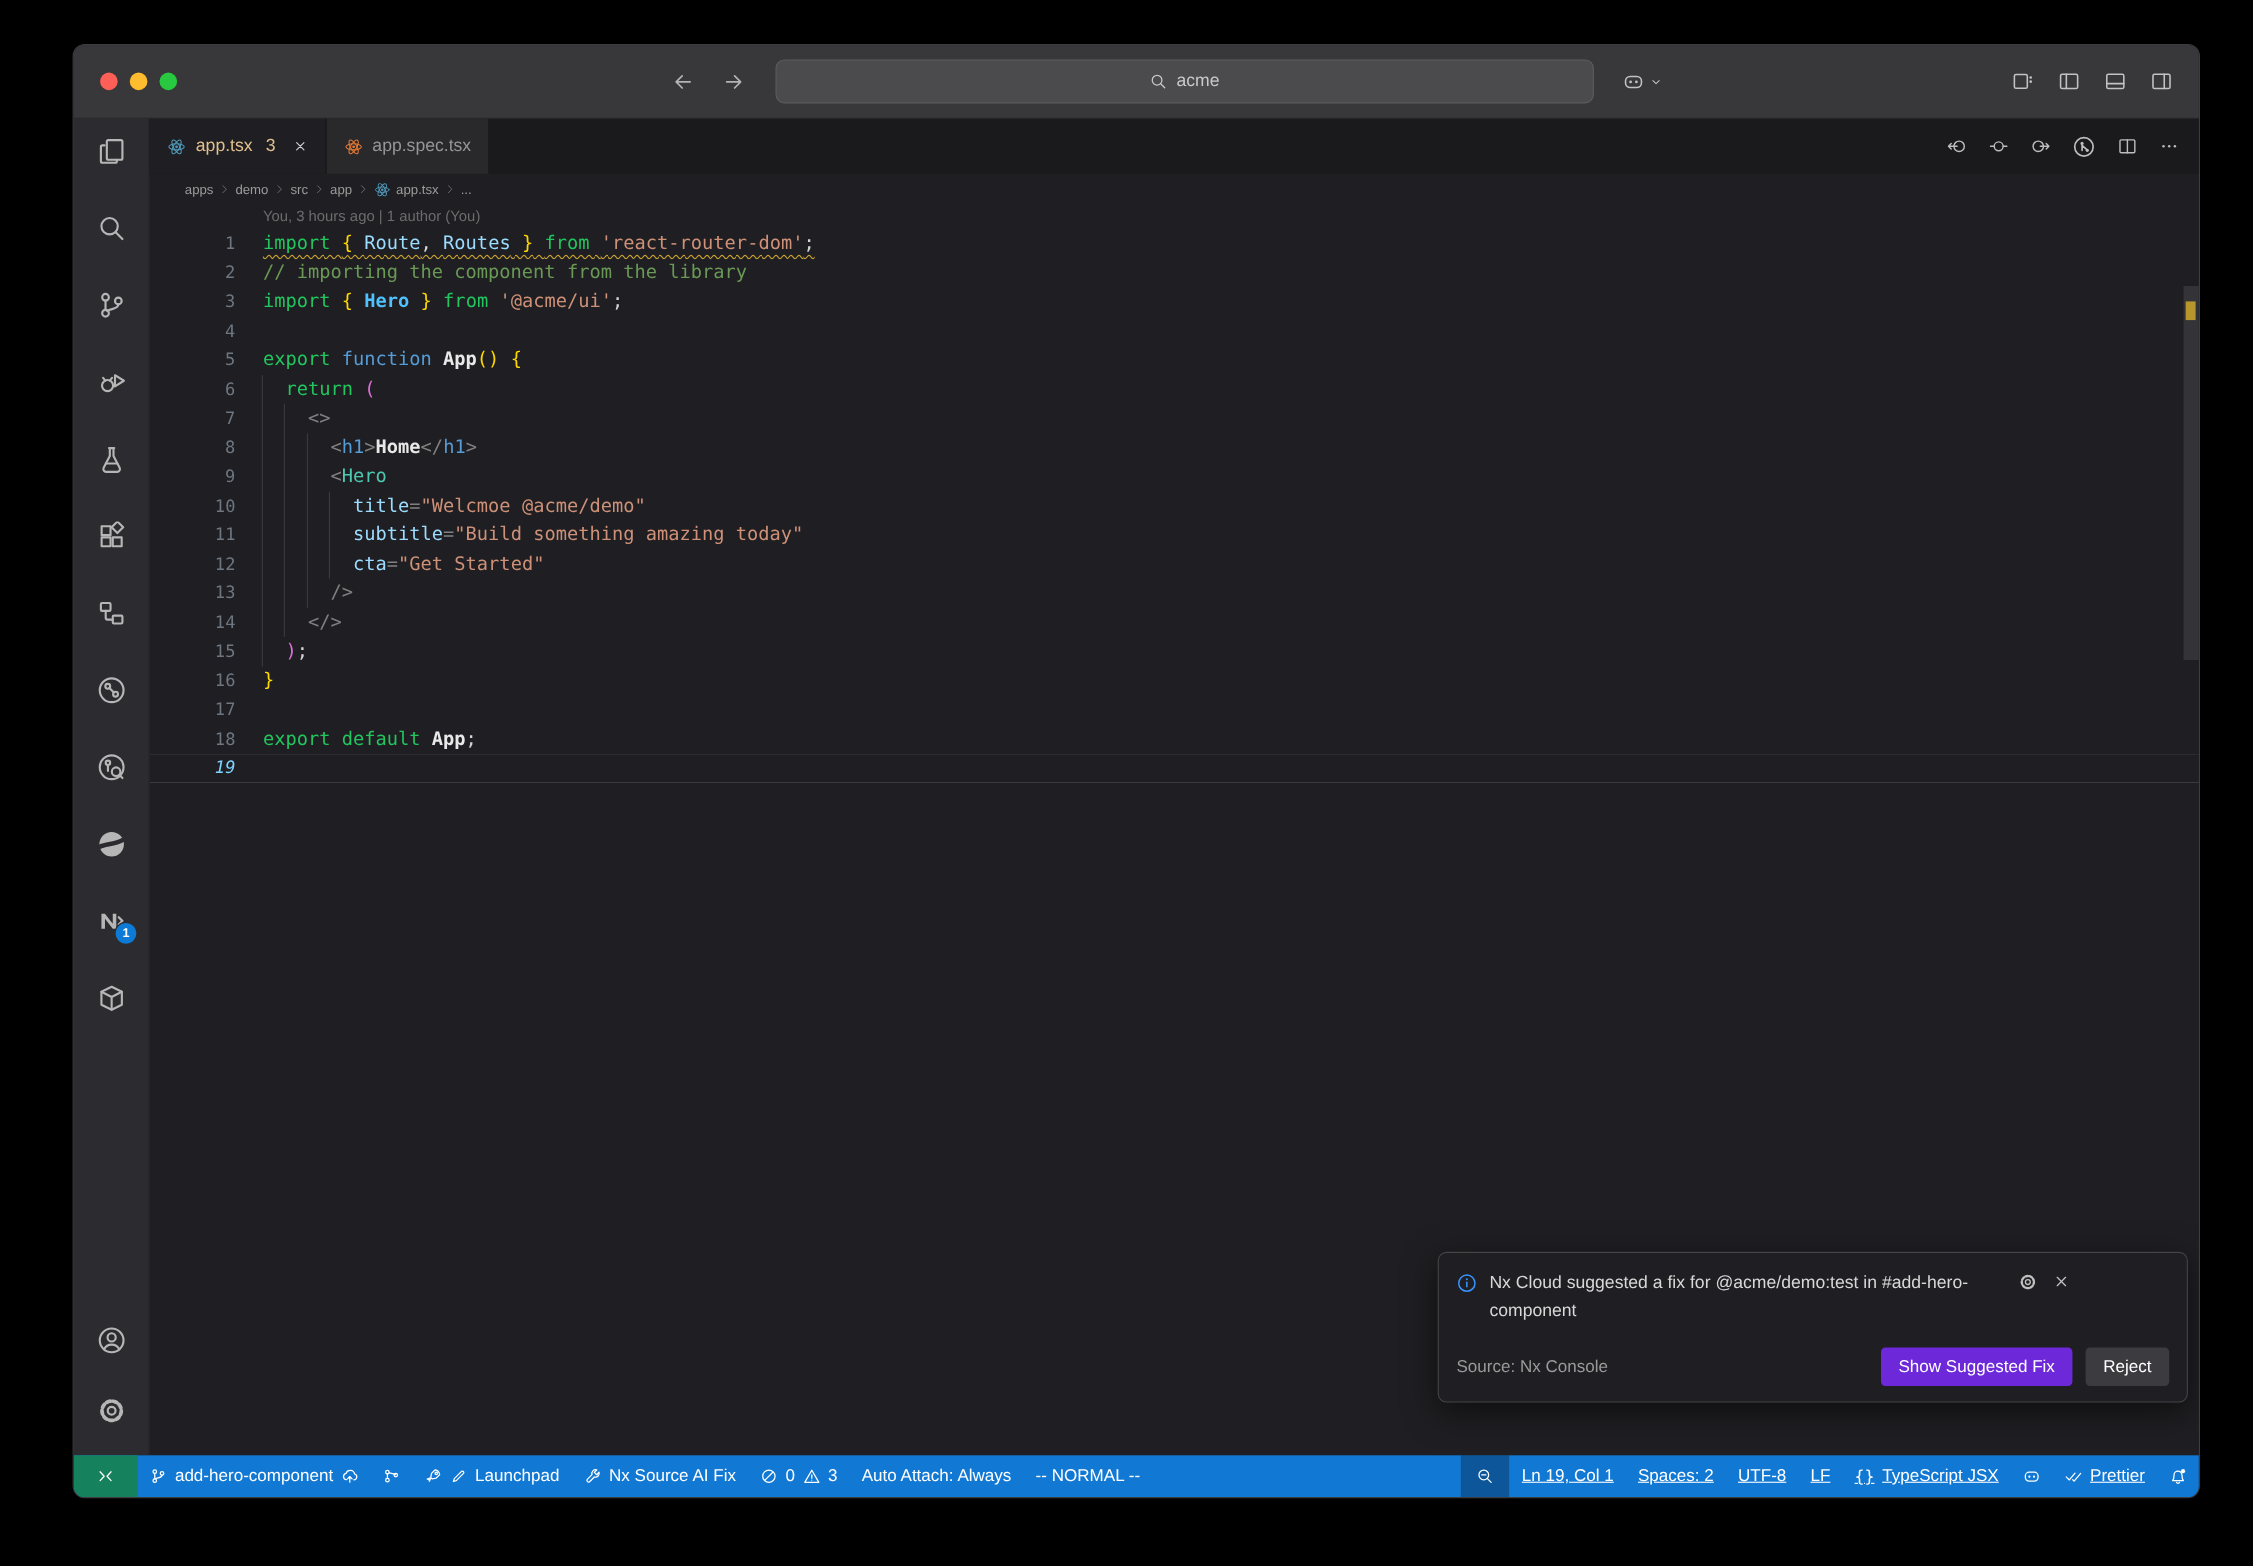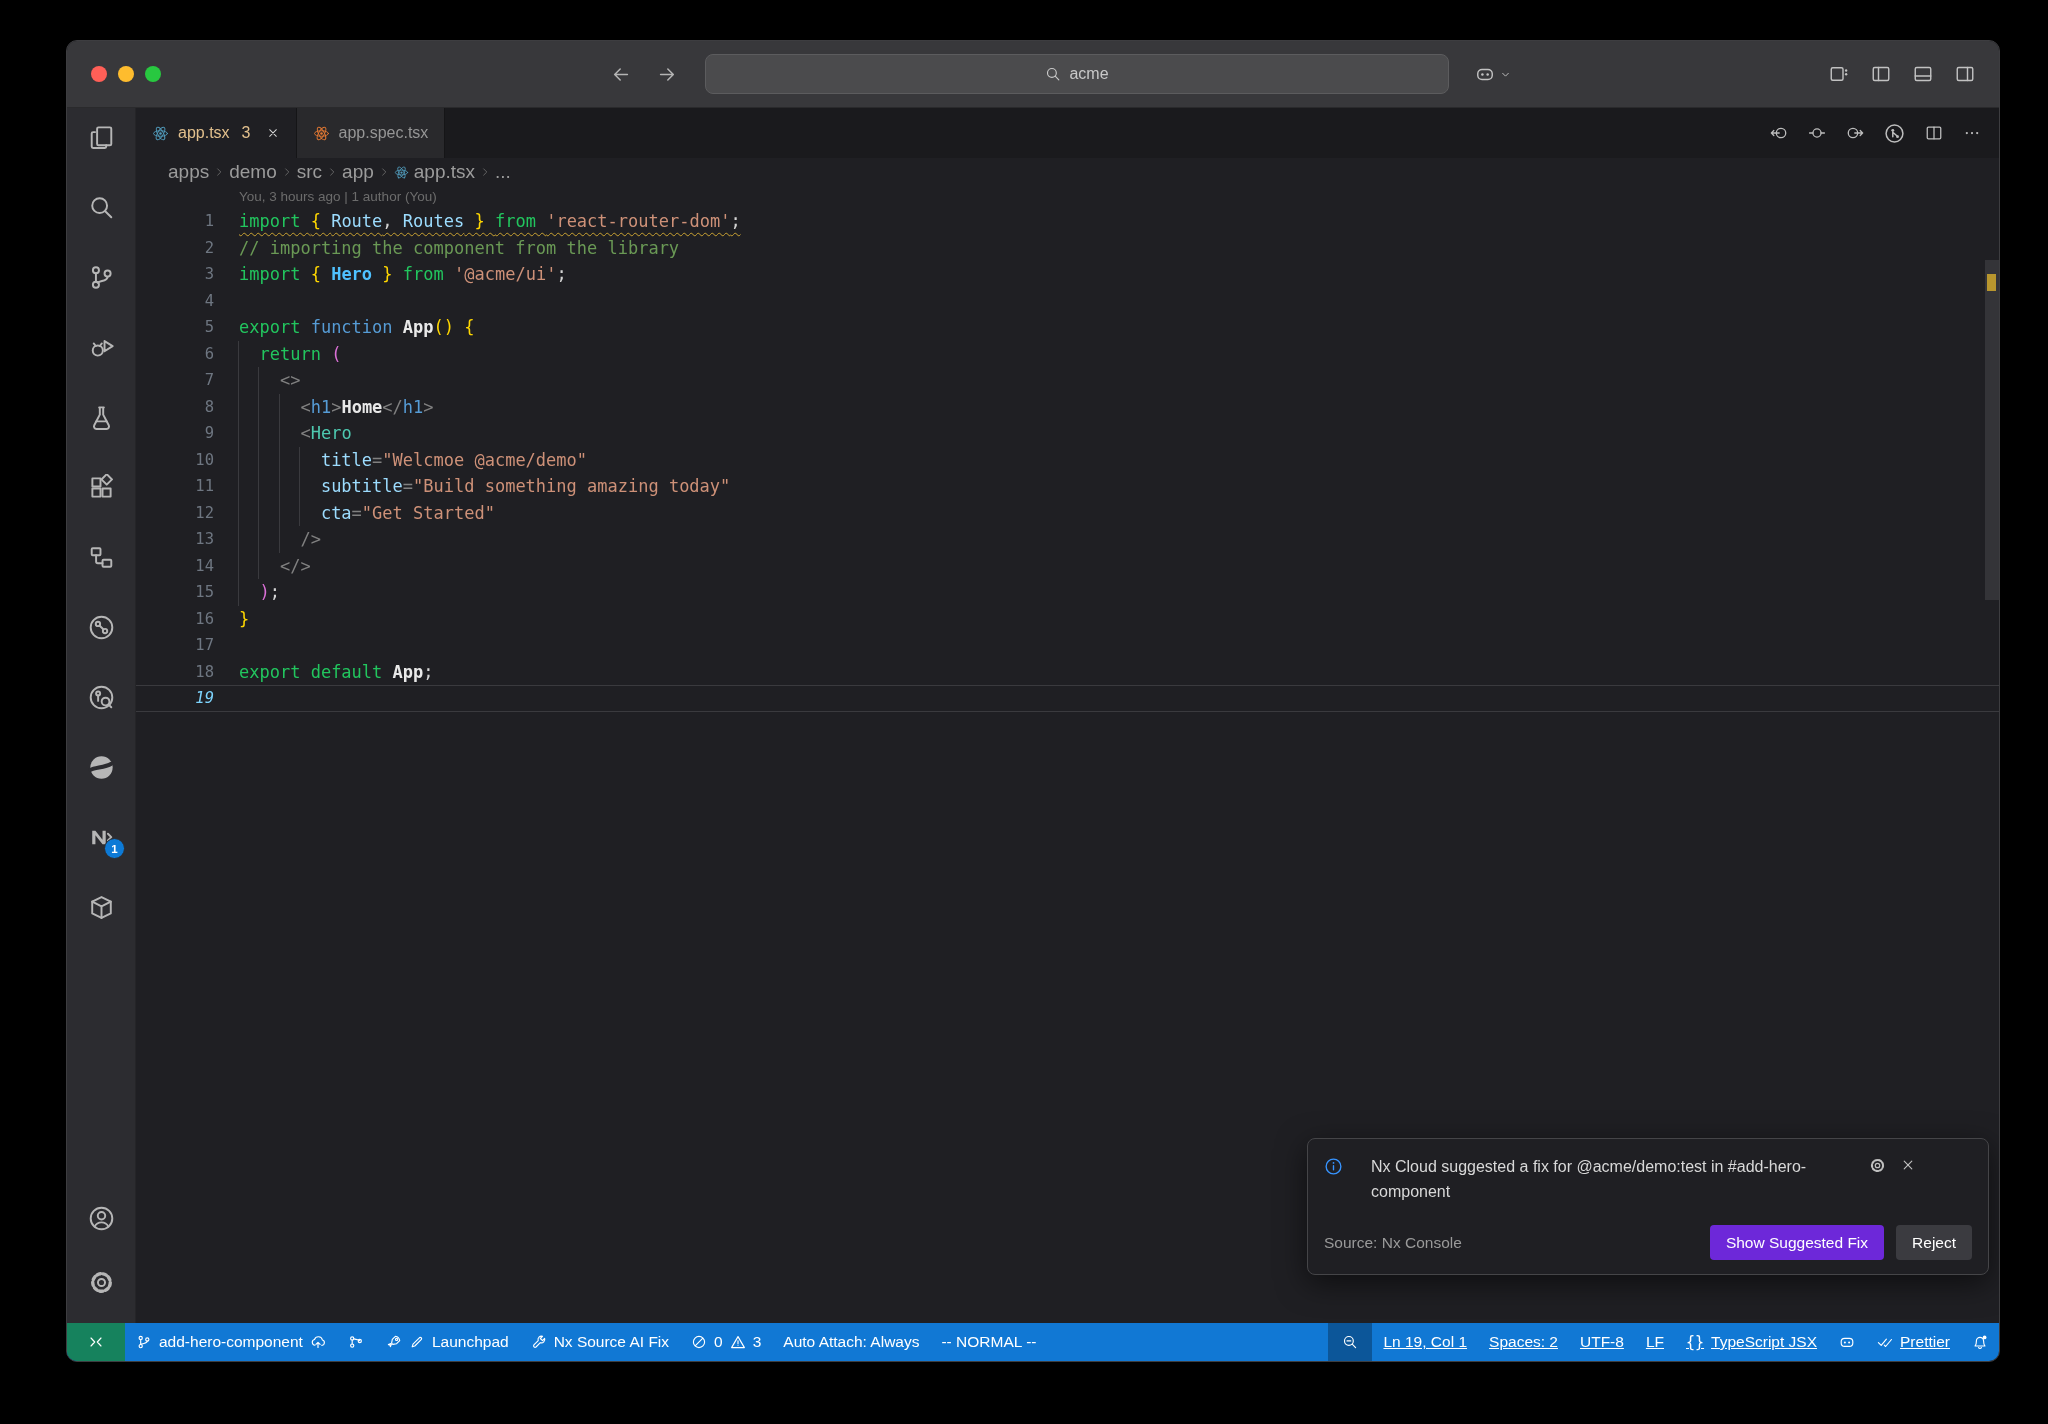--- a/index.html
+++ b/index.html
@@ -24,21 +24,21 @@
   .editorcol{flex:1;display:flex;flex-direction:column;min-width:0;position:relative;}
   
   .tabstrip{height:50px;background:#1a1a1d;display:flex;align-items:stretch;flex:0 0 auto;}
   .tab{display:flex;align-items:center;gap:9px;padding:0 16px;font-size:16px;border-right:1px solid #151517;cursor:pointer;}
   .tab.active{background:#1f1f23;color:#e2c08d;}
   .tab.inactive{background:#29292c;color:#969696;}
   .tab .count{margin-left:3px;}
   .tab .closer{margin-left:6px;color:#d6d6d6;display:flex;}
   .tabactions{margin-left:auto;display:flex;align-items:center;gap:20px;color:#bdbdbd;padding-right:18px;}
   
-  .crumbs{height:28px;display:flex;align-items:center;padding-left:32px;font-size:19px;color:#9b9b9b;flex:0 0 auto;}
+  .crumbs{height:28px;display:flex;align-items:center;padding-left:32px;font-size:12px;color:#9b9b9b;flex:0 0 auto;}
   .crumb{display:flex;align-items:center;cursor:pointer;}
   .crumb-sep{color:#6e6e6e;margin:0 4px;display:flex;}
   .crumb .cicon{margin-right:5px;display:flex;color:#519aba;}
   
   .codearea{flex:1;position:relative;overflow:hidden;font-family:"DejaVu Sans Mono",monospace;font-size:17px;}
   .blame{height:22px;line-height:22px;margin-left:103px;color:#6c6c6c;font-size:13.5px;font-family:"Liberation Sans",sans-serif;}
   .cline{display:flex;height:26.5px;line-height:26.5px;position:relative;}
   .cline.current{box-shadow:inset 0 1px 0 #3a3a3e, inset 0 -1px 0 #3a3a3e;}
   .lnum{width:78px;text-align:right;color:#6e7681;flex:0 0 auto;font-size:15.5px;}
   .cline.current .lnum{color:#7dd3fc;font-style:italic;}
@@ -53,21 +53,21 @@
   .ruler-mark{position:absolute;top:88px;right:3px;width:9px;height:17px;background:#b8962e;}
   
   .statusbar{height:38px;background:#1178d4;display:flex;align-items:stretch;color:#fff;font-size:15.5px;flex:0 0 auto;}
   .sb-item{display:flex;align-items:center;gap:7px;padding:4px 11px;cursor:pointer;white-space:nowrap;}
   .sb-item.remote{background:#16825d;width:58px;justify-content:center;padding:0;}
   .sb-item.dark{background:rgba(0,0,0,.28);padding:0 14px;}
   .sb-right{margin-left:auto;display:flex;align-items:stretch;text-decoration:underline;}
   .sb-braces{font-family:"DejaVu Sans Mono",monospace;font-size:15px;}
   
   .toast{position:absolute;right:10px;bottom:48px;width:648px;background:#1f1f23;border:1px solid #454548;border-radius:8px;box-shadow:0 8px 30px rgba(0,0,0,.55);padding:16px 16px 14px 16px;z-index:5;}
-  .toast-top{display:flex;gap:28px;align-items:flex-start;}
+  .toast-top{display:flex;gap:11px;align-items:flex-start;}
   .t-info{color:#3794ff;display:flex;margin-top:2px;}
   .t-msg{flex:1;color:#d8d8d8;font-size:16px;line-height:1.55;max-width:470px;}
   .t-actions{display:flex;gap:14px;color:#c0c0c0;margin-top:2px;}
   .t-actions span{cursor:pointer;display:flex;}
   .toast-bot{display:flex;align-items:center;margin-top:20px;}
   .t-src{color:#9a9a9a;font-size:15.5px;}
   .btn{height:35px;border-radius:4px;border:none;font-size:15.5px;padding:0 16px;color:#fff;font-family:inherit;cursor:pointer;}
   .btn.primary{background:#6d28d9;margin-left:auto;}
   .btn.reject{background:#3b3b40;margin-left:12px;}
   .icn{display:inline-flex;align-items:center;justify-content:center;}

